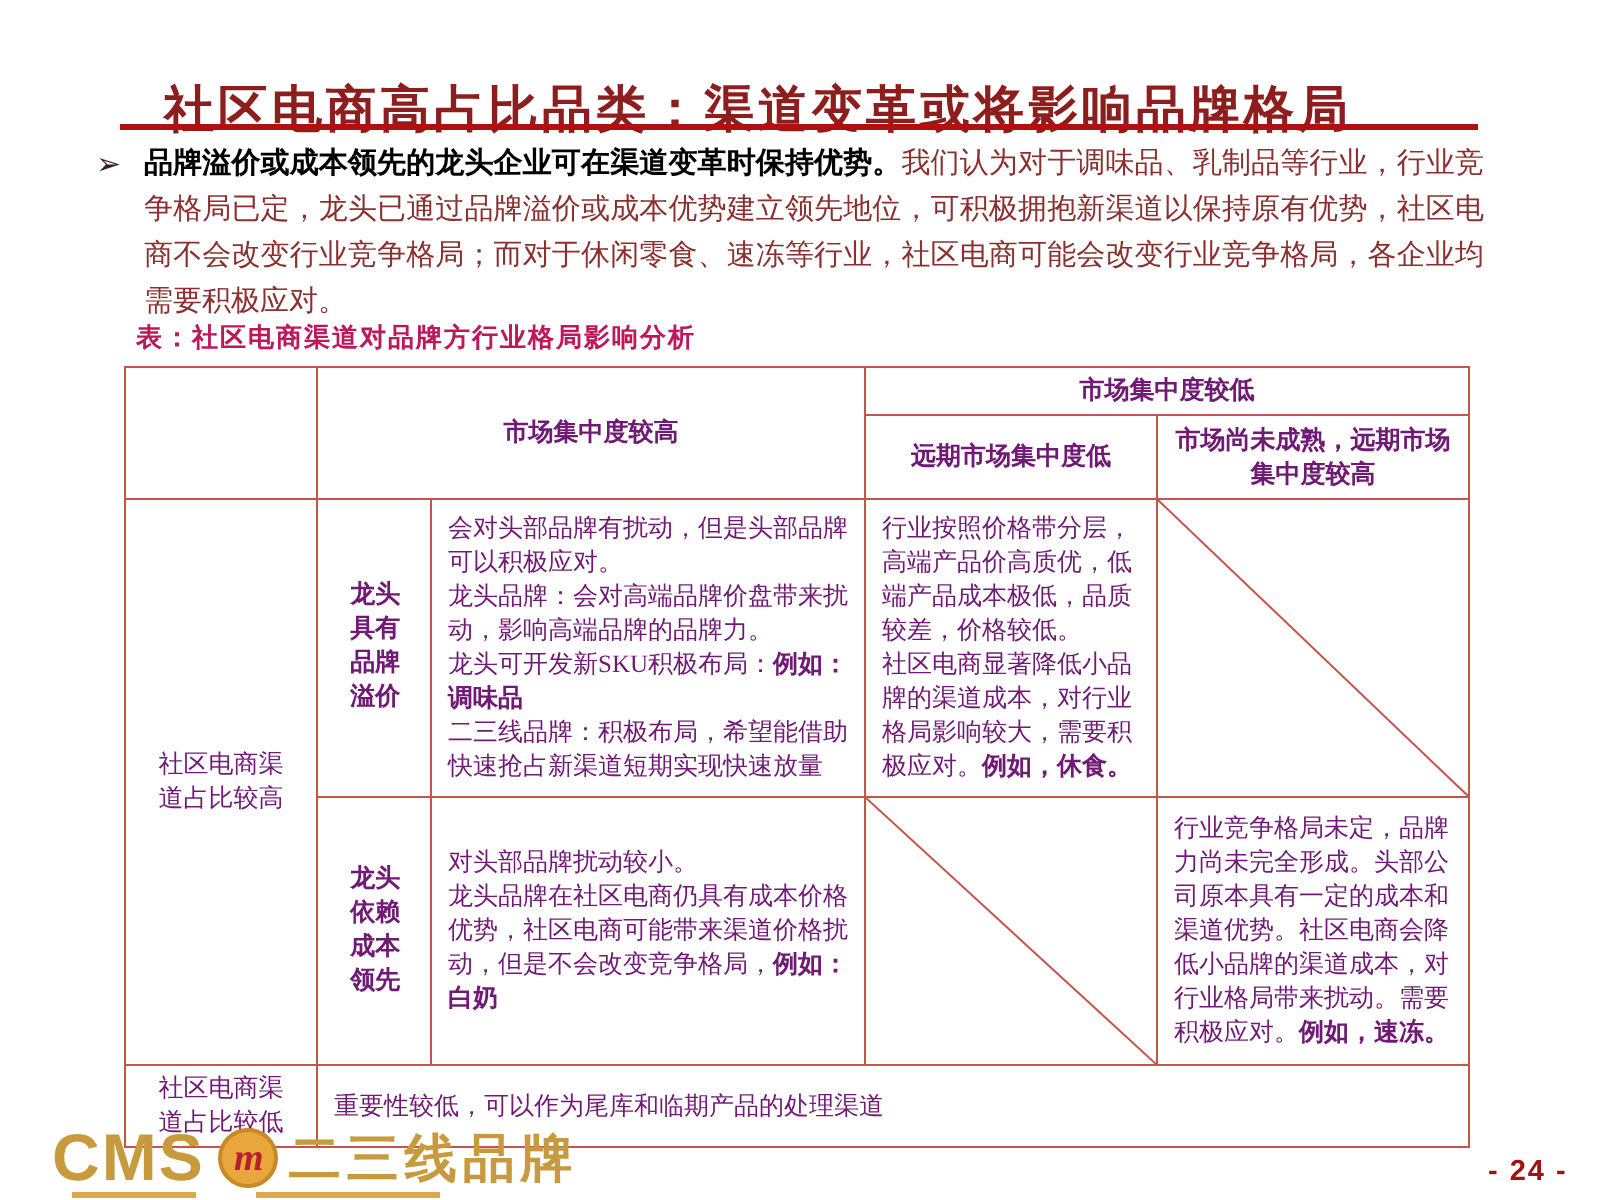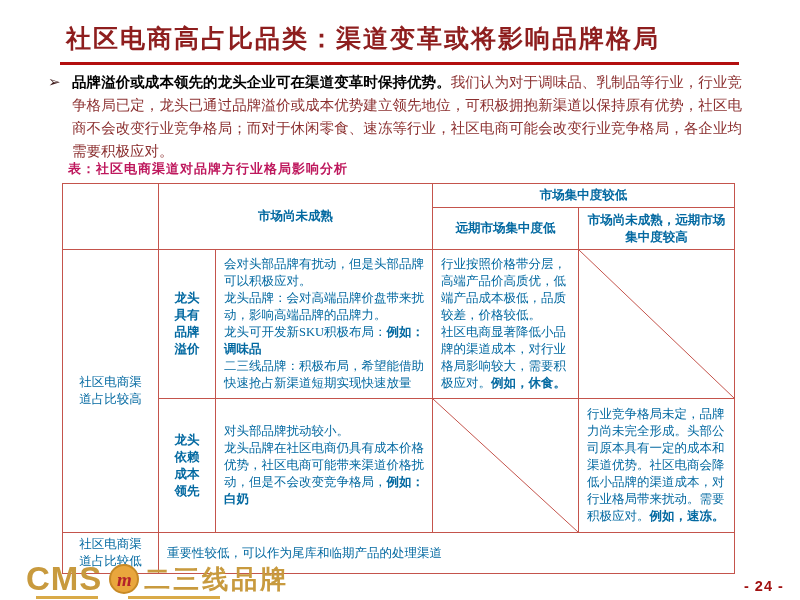--- a/index.html
+++ b/index.html
@@ -2,21 +2,21 @@
 <html><head>
 <meta charset="utf-8">
 <style>
   html,body{margin:0;padding:0;background:#ffffff;}
   .slide{
     position:relative;width:800px;height:600px;background:#ffffff;overflow:hidden;
     font-family:"Liberation Serif","DejaVu Serif",serif;color:#1a1a1a;
   }
   
   .page-title{
-    position:absolute;left:66px;top:22px;width:700px;margin:0;
+    position:absolute;left:66px;top:22px;width:700px;margin:16px;
     font-size:25px;font-weight:bold;color:#8e1e1e;letter-spacing:2px;white-space:nowrap;
   }
   .title-rule{
     position:absolute;left:60px;top:62px;width:679px;height:3px;background:#b30f0f;
   }
   
   .intro{
     position:absolute;left:48px;top:71px;width:694px;
     font-size:14.5px;line-height:23px;text-align:justify;color:#8b2f2f;
     padding-left:24px;box-sizing:border-box;
@@ -30,27 +30,27 @@
     position:absolute;left:68px;top:160px;margin:0;
     font-size:13px;font-weight:bold;color:#be185d;letter-spacing:1px;
   }
   
   table.analysis{
     position:absolute;left:62px;top:183px;width:672px;
     border-collapse:collapse;table-layout:fixed;
   }
   table.analysis td{
     border:1px solid #c4544c;font-size:12.5px;line-height:17px;
-    vertical-align:middle;padding:3px 8px;box-sizing:border-box;color:#0369a1;
+    vertical-align:middle;padding:3px 8px;box-sizing:border-box;color:#701a75;
   }
   td.hdr{font-weight:bold;text-align:center;padding:2px 4px;}
   td.rowlabel{font-weight:normal;text-align:center;padding:2px 4px;}
   td.rowlabel .wrap5{display:inline-block;width:5.2em;text-align:center;}
   td.sublabel{font-weight:bold;text-align:center;padding:2px 2px;}
-  td.sublabel .wrap2{display:inline-block;width:2.1em;text-align:center;}
+  td.sublabel .wrap2{display:inline-block;width:2.1em;text-align:right;font-family:Liberation Mono, monospace;}
   td.content p{margin:0;}
   td.content{padding:5px 10px;}
   td.crossed{position:relative;padding:0;}
   svg.diag{position:absolute;left:0;top:0;width:100%;height:100%;display:block;}
   svg.diag line{stroke:#c4544c;stroke-width:1;vector-effect:non-scaling-stroke;}
   b{font-weight:bold;}
   
   .logo{
     position:absolute;left:26px;top:561px;height:36px;display:flex;align-items:center;
     font-family:"Liberation Sans","DejaVu Sans",sans-serif;
@@ -93,21 +93,21 @@
     <colgroup>
       <col style="width:96px">
         <col style="width:57px">
         <col style="width:217px">
         <col style="width:146px">
         <col style="width:156px">
     </colgroup>
     <tbody>
         <tr style="height:22px">
       <td class="hdr" rowspan="2"></td>
-      <td class="hdr" rowspan="2" colspan="2">市场尚未成熟</td>
+      <td class="hdr" rowspan="2" colspan="2">市场集中度较高</td>
       <td class="hdr" colspan="2">市场集中度较低</td>
     </tr>
     <tr style="height:42px">
       <td class="hdr">远期市场集中度低</td>
       <td class="hdr">市场尚未成熟，远期市场集中度较高</td>
     </tr>
     <tr style="height:149px">
       <td class="rowlabel" rowspan="2">
         <span class="wrap5">社区电商渠道占比较高</span>
       </td>

